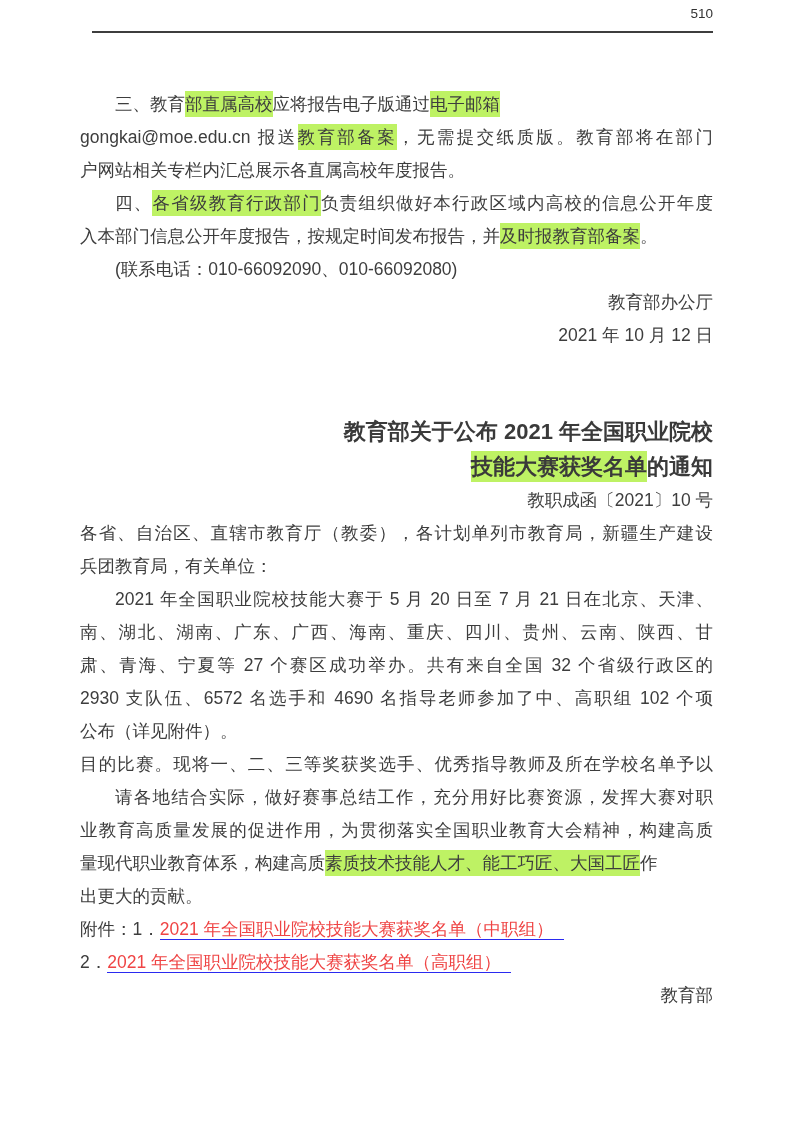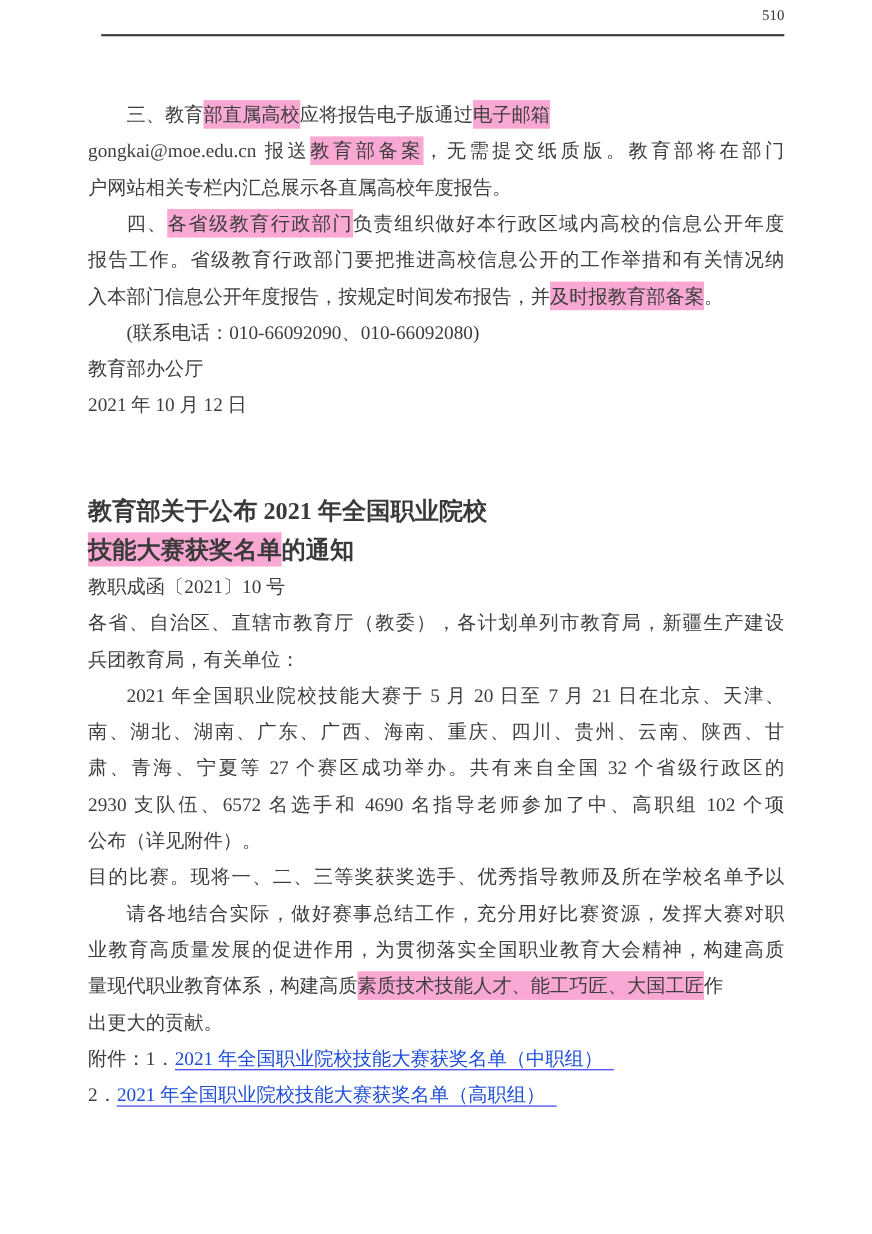--- a/index.html
+++ b/index.html
@@ -3,81 +3,80 @@
 <meta charset="utf-8">
 <style>
   html, body { margin: 0; padding: 0; background: #ffffff; }
   .page {
     position: relative;
     width: 793px;
     height: 1122px;
     box-sizing: border-box;
     padding: 0 80px;
     background: #ffffff;
-    font-family: Liberation Serif, serif;
+    font-family: Liberation Sans, sans-serif;
     color: #3d3d3d;
     font-size: 17.5px;
     line-height: 33px;
     overflow: hidden;
   }
   .pagenum {
     margin-top: 6px;
     text-align: right;
     font-size: 13.5px;
     line-height: 16px;
     color: #333333;
   }
   .rule {
     margin: 9px 0 0 12px;
     border-top: 2px solid #3e3e3e;
     height: 0;
   }
   p.line { margin: 0; padding: 0; }
   .j { text-align: justify; text-align-last: justify; overflow: hidden; white-space: nowrap; }
   .indent { text-indent: 35px; }
-  .right { }
+  .right { text-align: right; }
   .b1 { margin-top: 55px; }
   .title {
     margin-top: 62px;
-    text-align: left;
+    text-align: right;
     font-size: 22px;
     line-height: 35px;
     font-weight: bold;
     color: #3a3a3a;
   }
   mark.hl {
-    background: #f9a8d4;
+    background: #bef264;
     color: inherit;
     padding: 3px 0;
   }
   .att1 { padding-left: 51px; }
   .att2 { padding-left: 107px; }
   a.att-link {
-    color: #1d4ed8;
+    color: #ef4444;
     text-decoration: none;
     border-bottom: 1.5px solid #2a2af0;
     padding-right: 10px;
     cursor: pointer;
   }
 </style>
 </head>
 <body>
 
 <div class="page">
 
   <div class="pagenum">510</div>
   <div class="rule"></div>
 
   <section class="b1">
     <p class="line indent"><span>三、教育</span><mark class="hl">部直属高校</mark><span>应将报告电子版通过</span><mark class="hl">电子邮箱</mark></p>
     <p class="line j"><span>gongkai@moe.edu.cn 报送</span><mark class="hl">教育部备案</mark><span>，无需提交纸质版。教育部将在部门</span></p>
     <p class="line">户网站相关专栏内汇总展示各直属高校年度报告。</p>
 
     <p class="line indent j"><span>四、</span><mark class="hl">各省级教育行政部门</mark><span>负责组织做好本行政区域内高校的信息公开年度</span></p>
-    <p class="line j">报告工作。省级教育行政部门要把推进高校信息公开的工作举措和有关情况纳</p>
     <p class="line"><span>入本部门信息公开年度报告，按规定时间发布报告，并</span><mark class="hl">及时报教育部备案</mark><span>。</span></p>
 
     <p class="line indent">(联系电话：010-66092090、010-66092080)</p>
     <p class="line right">教育部办公厅</p>
     <p class="line right">2021 年 10 月 12 日</p>
   </section>
 
   <section>
     <div class="title">
       <p class="line">教育部关于公布 2021 年全国职业院校</p>
@@ -97,15 +96,16 @@
     <p class="line j">目的比赛。现将一、二、三等奖获奖选手、优秀指导教师及所在学校名单予以</p>
 
     <p class="line indent j">请各地结合实际，做好赛事总结工作，充分用好比赛资源，发挥大赛对职</p>
     <p class="line j">业教育高质量发展的促进作用，为贯彻落实全国职业教育大会精神，构建高质</p>
     <p class="line"><span>量现代职业教育体系，构建高质</span><mark class="hl">素质技术技能人才、能工巧匠、大国工匠</mark><span>作</span></p>
     <p class="line">出更大的贡献。</p>
 
     <p class="line att1"><span>附件：</span><span>1．</span><a class="att-link">2021 年全国职业院校技能大赛获奖名单（中职组）</a></p>
     <p class="line att2"><span>2．</span><a class="att-link">2021 年全国职业院校技能大赛获奖名单（高职组）</a></p>
 
+    <p class="line right">教育部</p>
   </section>
 
 </div>
 
 </body></html>

